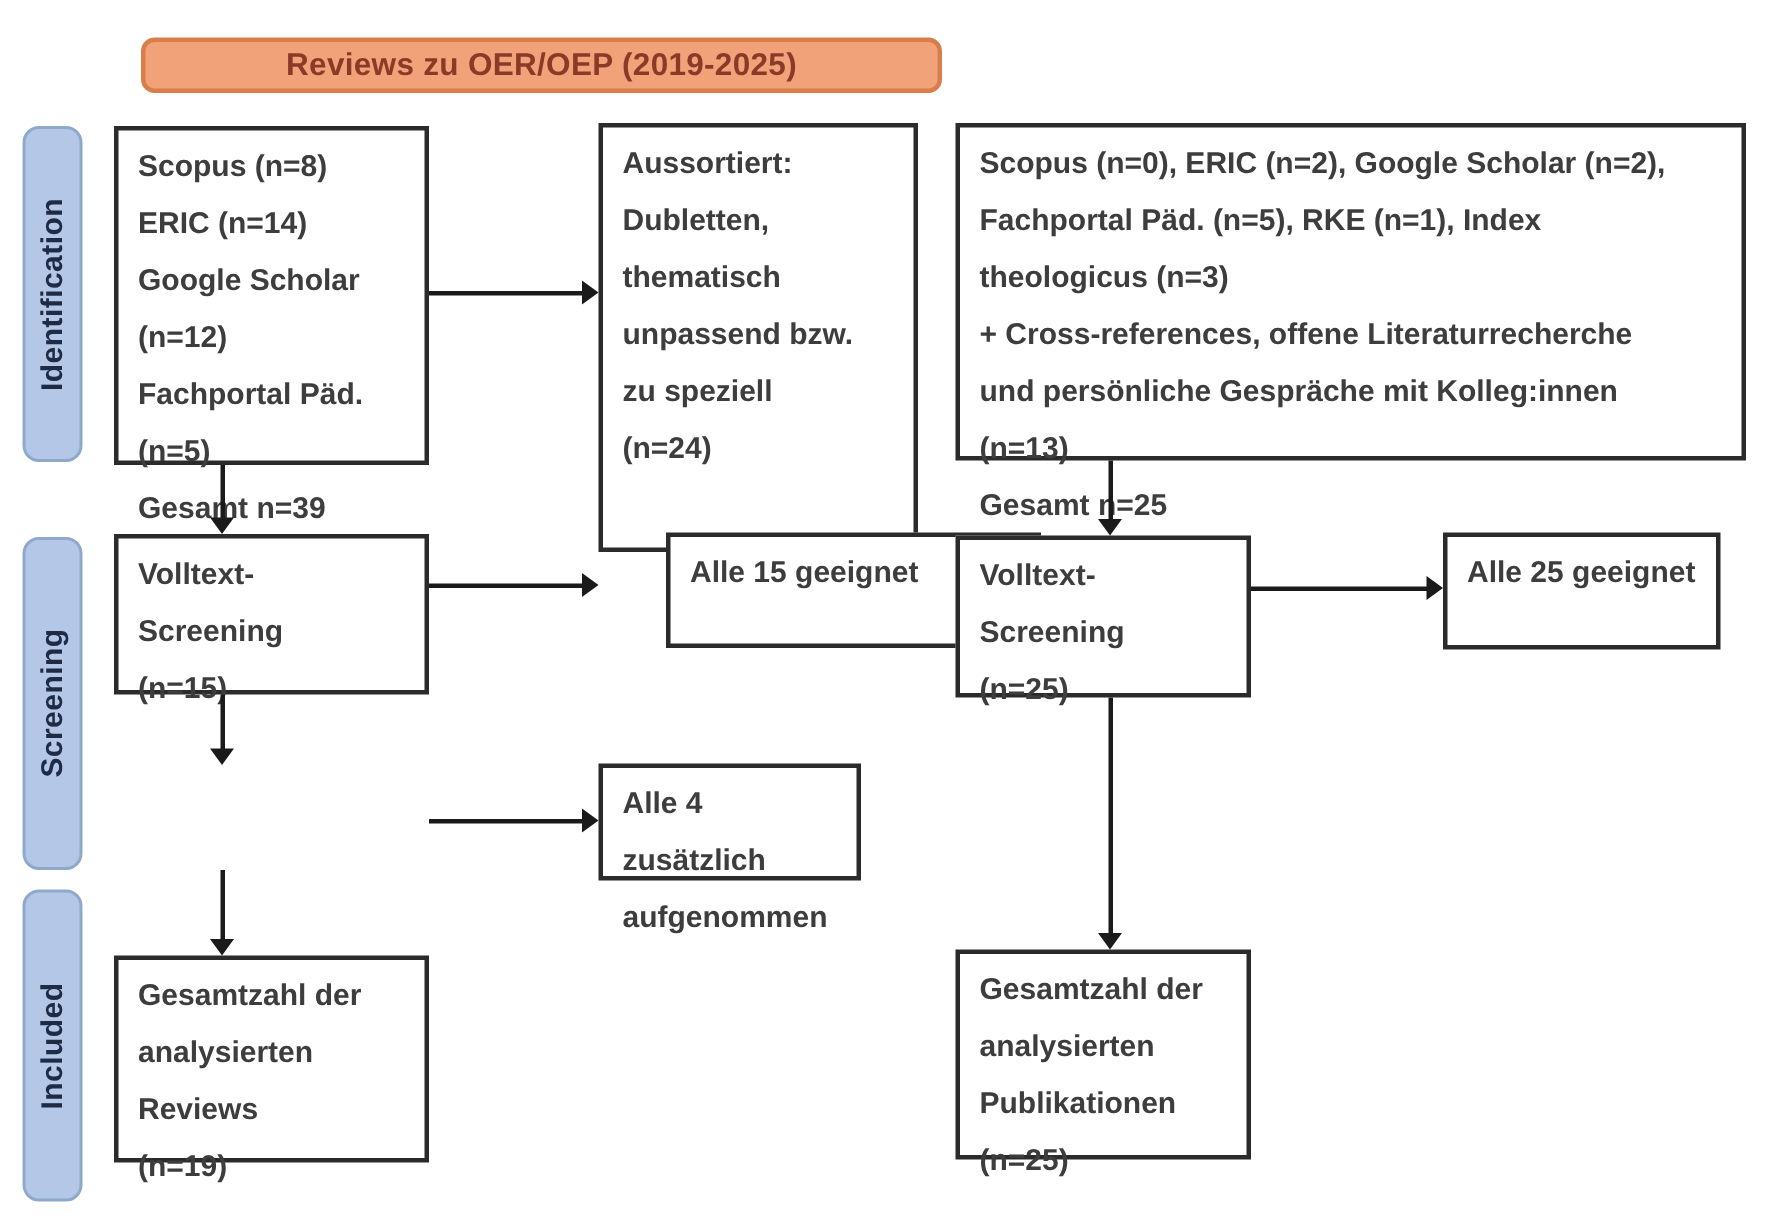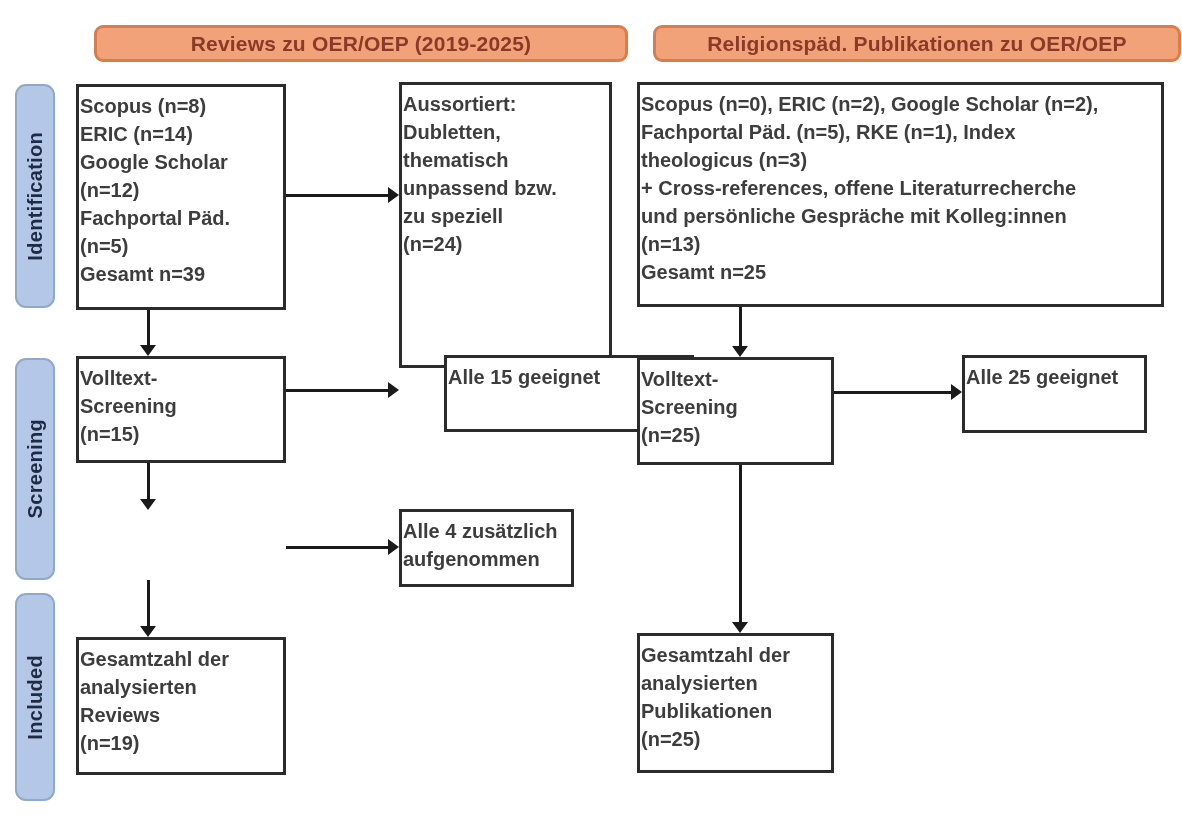--- a/index.html
+++ b/index.html
@@ -26,41 +26,40 @@
     display:flex;align-items:center;justify-content:center;
   }
   .stage span{
     writing-mode:vertical-rl;transform:rotate(180deg);
     font-size:20px;font-weight:bold;color:var(--stage-text);letter-spacing:.3px;
   }
 
   .box{
     position:absolute;box-sizing:border-box;
     background:#fff;border:3px solid var(--box-border);
-    padding:5px 1px;
-    font-size:20px;line-height:28px;font-weight:bold;color:var(--box-text);
+    padding:5px 13px;
+    font-size:20px;line-height:38px;font-weight:bold;color:var(--box-text);
     white-space:pre-line;
   }
 
   .arrow{position:absolute;}
   .arrow i{display:block;position:absolute;}
   .v .shaft{left:50%;top:0;bottom:9px;width:3px;margin-left:-1.5px;background:var(--arrow);}
   .v .head{left:50%;bottom:0;margin-left:-8px;width:0;height:0;
     border-left:8px solid transparent;border-right:8px solid transparent;border-top:11px solid var(--arrow);}
   .h .shaft{top:50%;left:0;right:9px;height:3px;margin-top:-1.5px;background:var(--arrow);}
   .h .head{top:50%;right:0;margin-top:-8px;width:0;height:0;
     border-top:8px solid transparent;border-bottom:8px solid transparent;border-left:11px solid var(--arrow);}
 </style>
 </head>
 <body>
 
 <div class="canvas">
 
   <div class="hdr" style="left:78px;top:25px;width:534px;height:37px;">Reviews zu OER/OEP (2019-2025)</div>
-  <div class="hdr" style="left:637px;top:25px;width:528px;height:37px;">Religionspäd. Publikationen zu OER/OEP</div>
 
   <div class="stage" style="left:15px;top:84px;width:40px;height:224px;">
     <span>Identification</span>
   </div>
   <div class="stage" style="left:15px;top:358px;width:40px;height:222px;">
     <span>Screening</span>
   </div>
   <div class="stage" style="left:15px;top:593px;width:40px;height:208px;">
     <span>Included</span>
   </div>

